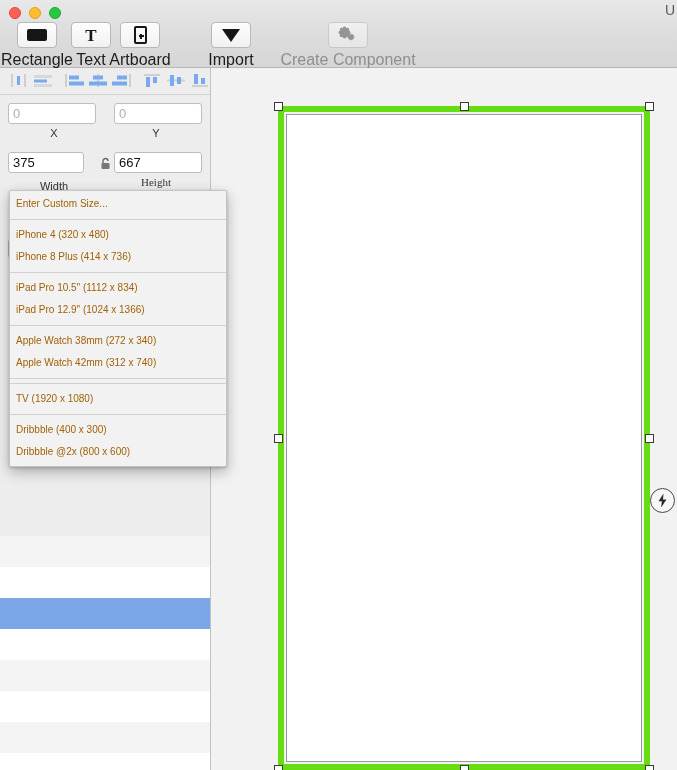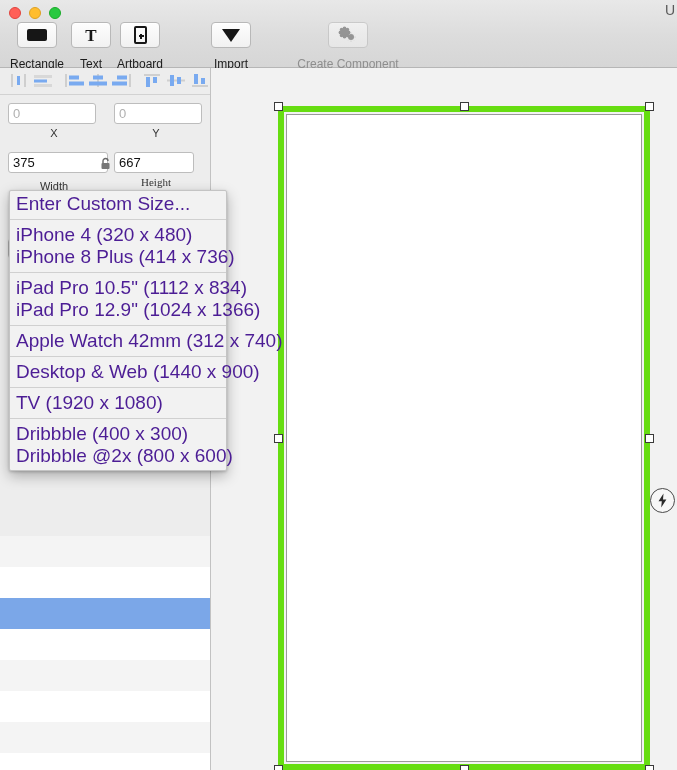--- a/index.html
+++ b/index.html
@@ -58,23 +58,23 @@
     background: linear-gradient(to bottom, #fdfdfd, #f1f1f1);
     border: 1px solid #b8b8b8;
     border-radius: 4px;
     box-sizing: border-box;
     display: flex;
     align-items: center;
     justify-content: center;
     box-shadow: 0 1px 0 rgba(255,255,255,0.8) inset;
   }
   .tool-label {
-    font-size: 12px;
+    font-size: 16px;
     color: #1c1c1c;
-    margin-top: 9px;
+    margin-top: 3px;
     white-space: nowrap;
   }
   .tool-item.disabled .tool-label { color: #8e8e8e; }
   .tool-item.disabled .tool-btn  { opacity: 0.55; }
 
   .ic-rect {
     width: 20px; height: 12px;
     background: #161616;
     border-radius: 2px;
   }
@@ -226,22 +226,22 @@
     width: 218px;
     background: #f2f2f2;
     border: 1px solid #c4c4c4;
     border-radius: 2px;
     box-shadow: 0 5px 14px rgba(0,0,0,0.28), 0 1px 3px rgba(0,0,0,0.2);
     z-index: 20;
     padding: 2px 0 3px 0;
     box-sizing: border-box;
   }
   .popup-item {
-    font-size: 19px;
-    color: #4c1d95;
+    font-size: 10px;
+    color: #a16207;
     padding: 0 6px 0 6px;
     height: 22px;
     line-height: 22px;
     white-space: nowrap;
   }
   .popup-sep {
     height: 1px;
     background: #d0d0d0;
     margin: 4px 0 4px 0;
   }
@@ -446,24 +446,24 @@
     </div>
 
     <div class="field-area">
 
       <div class="num-field placeholder" style="left:8px; top:8px; width:88px;">0</div>
       <div class="field-caption" style="left:8px; top:32px;">X</div>
 
       <div class="num-field placeholder" style="left:114px; top:8px; width:88px;">0</div>
       <div class="field-caption" style="left:110px; top:32px;">Y</div>
 
-      <div class="num-field" style="left:8px; top:57px; width:100px;">375</div>
+      <div class="num-field" style="left:8px; top:57px; width:76px;">375</div>
       <div class="field-caption" style="left:8px; top:85px;">Width</div>
 
-      <div class="num-field" style="left:114px; top:57px; width:80px;">667</div>
+      <div class="num-field" style="left:114px; top:57px; width:88px;">667</div>
       <div class="field-caption" style="left:110px; top:81px;font-family:Liberation Serif, serif;">Height</div>
 
       <div style="position:absolute;left:100px;top:61px;">
         <svg width="11" height="13" viewBox="0 0 11 13">
           <path d="M3 6 V4 a2.5 2.5 0 0 1 5 0" fill="none" stroke="#6a6a6a" stroke-width="1.4"></path>
           <rect x="1.5" y="6" width="8" height="6" rx="1" fill="#777777"></rect>
         </svg>
       </div>
     </div>
 
@@ -515,24 +515,24 @@
     <div class="popup-sep"></div>
 
     <div class="popup-item">iPhone 4 (320 x 480)</div>
     <div class="popup-item">iPhone 8 Plus (414 x 736)</div>
     <div class="popup-sep"></div>
 
     <div class="popup-item">iPad Pro 10.5" (1112 x 834)</div>
     <div class="popup-item">iPad Pro 12.9" (1024 x 1366)</div>
     <div class="popup-sep"></div>
 
+    <div class="popup-item">Apple Watch 38mm (272 x 340)</div>
     <div class="popup-item">Apple Watch 42mm (312 x 740)</div>
     <div class="popup-sep"></div>
 
-    <div class="popup-item">Desktop &amp; Web (1440 x 900)</div>
     <div class="popup-sep"></div>
 
     <div class="popup-item">TV (1920 x 1080)</div>
     <div class="popup-sep"></div>
 
     <div class="popup-item">Dribbble (400 x 300)</div>
     <div class="popup-item">Dribbble @2x (800 x 600)</div>
   </div>
 
 </div>

